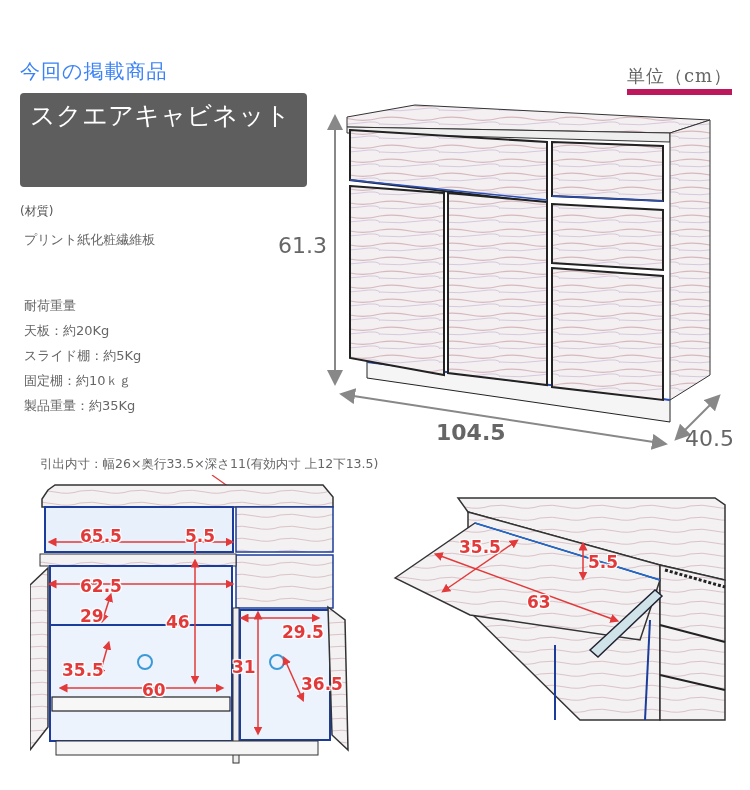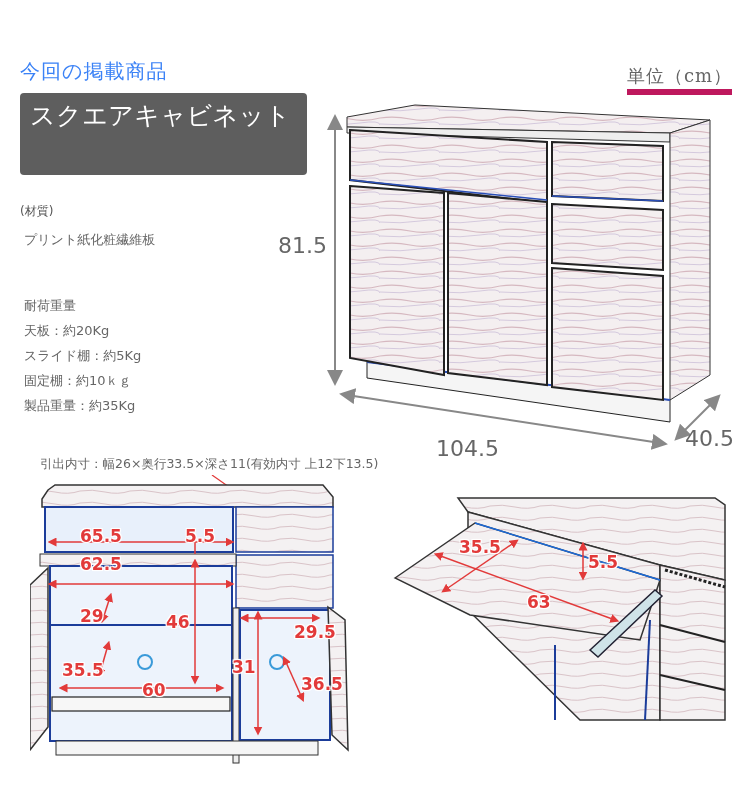--- a/index.html
+++ b/index.html
@@ -1,21 +1,21 @@
 <!DOCTYPE html>
 <html><head>
 <meta charset="utf-8">
 <style>
   * { box-sizing: border-box; margin: 0; padding: 0; }
   html, body { width: 750px; height: 790px; background: #ffffff; overflow: hidden; }
   body { position: relative; font-family: "DejaVu Sans", "Liberation Sans", sans-serif; color: #555; }
   .abs { position: absolute; }
 
   .heading { left: 20px; top: 58px; font-size: 20px; color: #3b82f6; letter-spacing: 1px; }
-  .badge { left: 20px; top: 93px; width: 287px; height: 82px; background: #5e5e5e; border-radius: 4px;
+  .badge { left: 20px; top: 93px; width: 287px; height: 94px; background: #5e5e5e; border-radius: 4px;
            color: #fff; padding: 4px 10px; }
   .badge div { font-size: 25px; line-height: 38px; letter-spacing: 0.5px; white-space: nowrap; }
 
   .unit { left: 627px; top: 64px; font-family: "DejaVu Serif", "Liberation Serif", serif; font-size: 18px;
           color: #666; border-bottom: 6px solid #be185d; padding-bottom: 1px; letter-spacing: 1px; }
 
   .mat-title { left: 20px; top: 203px; font-size: 12px; color: #555; }
   .spec { left: 24px; font-size: 13px; color: #666; white-space: nowrap; }
 
   .dim { font-size: 22px; color: #666; }
@@ -74,22 +74,22 @@
   <polygon points="232,168 343,176 343,300 232,287" fill="url(#grain)" stroke="#222" stroke-width="2"></polygon>
   <line x1="30" y1="80" x2="227" y2="100" stroke="#2a4fb8" stroke-width="1.5"></line>
   <line x1="232" y1="96" x2="343" y2="101" stroke="#2a4fb8" stroke-width="1.5"></line>
 
   <line x1="15" y1="22" x2="15" y2="278" stroke="#888" stroke-width="2" marker-start="url(#ah)" marker-end="url(#ah)"></line>
 
   <line x1="27" y1="295" x2="340" y2="343" stroke="#888" stroke-width="2" marker-start="url(#ah)" marker-end="url(#ah)"></line>
 
   <line x1="360" y1="335" x2="395" y2="300" stroke="#888" stroke-width="2" marker-start="url(#ah)" marker-end="url(#ah)"></line>
 </svg>
-<div class="abs dim" style="left:278px;top:233px;">81.5</div>
-<div class="abs dim" style="left:436px;top:436px;">104.5</div>
+<div class="abs dim" style="left:278px;top:233px;">61.3</div>
+<div class="abs dim" style="left:436px;top:420px;font-weight:bold;">104.5</div>
 <div class="abs dim" style="left:685px;top:426px;">40.5</div>
 
 <div class="abs drawer-note">引出内寸：幅26×奥行33.5×深さ11(有効内寸 上12下13.5)</div>
 
 <svg class="abs" style="left:30px;top:475px;" width="330" height="300">
   <defs>
     <pattern id="grain2" width="50" height="12" patternUnits="userSpaceOnUse">
       <rect width="50" height="12" fill="#f4f1f2"></rect>
       <path d="M0 4 Q12 2 25 5 T50 4" stroke="#d9c3c8" stroke-width="1" fill="none"></path>
     </pattern>
@@ -132,26 +132,26 @@
   <line x1="80" y1="122" x2="73" y2="144" stroke="#e23a3a" stroke-width="1.5" marker-start="url(#rh)" marker-end="url(#rh)"></line>
   <line x1="165" y1="88" x2="165" y2="205" stroke="#e23a3a" stroke-width="1.5" marker-start="url(#rh)" marker-end="url(#rh)"></line>
   <line x1="33" y1="213" x2="190" y2="213" stroke="#e23a3a" stroke-width="1.5" marker-start="url(#rh)" marker-end="url(#rh)"></line>
   <line x1="78" y1="170" x2="70" y2="198" stroke="#e23a3a" stroke-width="1.5" marker-start="url(#rh)" marker-end="url(#rh)"></line>
   <line x1="214" y1="143" x2="286" y2="143" stroke="#e23a3a" stroke-width="1.5" marker-start="url(#rh)" marker-end="url(#rh)"></line>
   <line x1="228" y1="140" x2="228" y2="256" stroke="#e23a3a" stroke-width="1.5" marker-start="url(#rh)" marker-end="url(#rh)"></line>
   <line x1="255" y1="185" x2="272" y2="223" stroke="#e23a3a" stroke-width="1.5" marker-start="url(#rh)" marker-end="url(#rh)"></line>
 </svg>
 <div class="rlabel" style="left:80px;top:526px;">65.5</div>
 <div class="rlabel" style="left:185px;top:526px;">5.5</div>
-<div class="rlabel" style="left:80px;top:554px;">62.5</div>
+<div class="rlabel" style="left:80px;top:576px;">62.5</div>
 <div class="rlabel" style="left:80px;top:606px;">29</div>
 <div class="rlabel" style="left:166px;top:612px;">46</div>
 <div class="rlabel" style="left:62px;top:660px;">35.5</div>
 <div class="rlabel" style="left:142px;top:680px;">60</div>
-<div class="rlabel" style="left:294px;top:622px;">29.5</div>
+<div class="rlabel" style="left:282px;top:622px;">29.5</div>
 <div class="rlabel" style="left:232px;top:657px;">31</div>
 <div class="rlabel" style="left:301px;top:674px;">36.5</div>
 
 <svg class="abs" style="left:390px;top:490px;" width="360" height="240">
   <defs>
     <pattern id="grain3" width="50" height="12" patternUnits="userSpaceOnUse">
       <rect width="50" height="12" fill="#f4f1f2"></rect>
       <path d="M0 4 Q12 2 25 5 T50 4" stroke="#d9c3c8" stroke-width="1" fill="none"></path>
     </pattern>
     <marker id="rh2" markerWidth="6" markerHeight="6" refX="3" refY="3" orient="auto-start-reverse">

